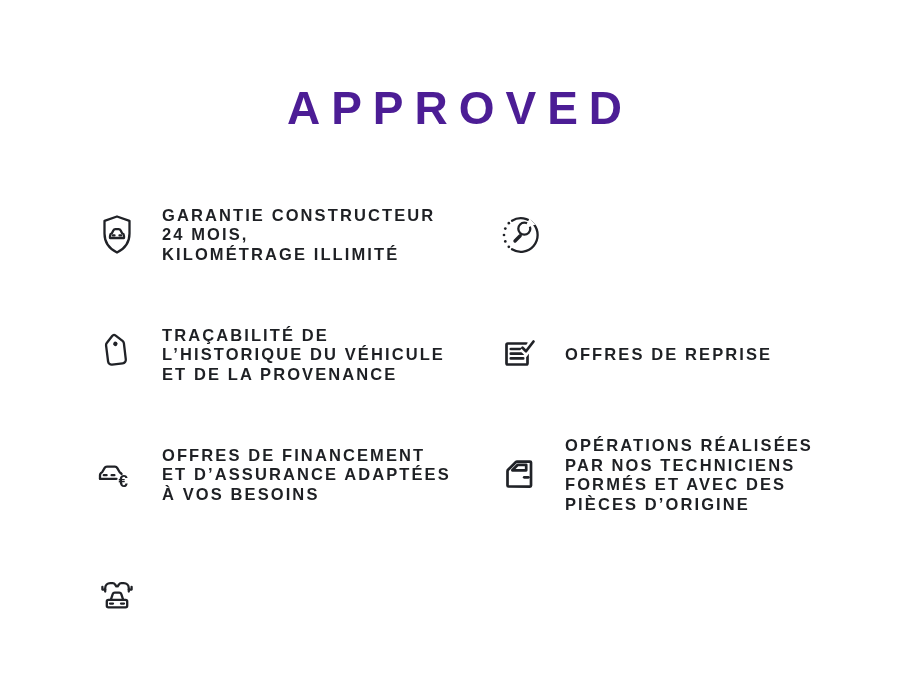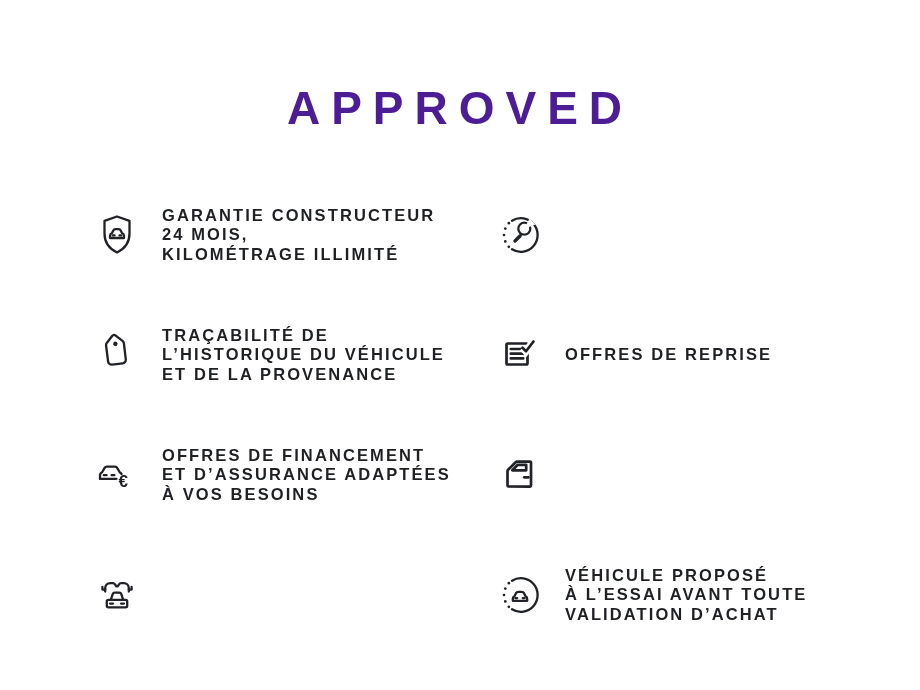--- a/index.html
+++ b/index.html
@@ -153,48 +153,35 @@
     </div>
 
     <div class="item">
       <div class="icon-box">
         <svg viewBox="0 0 48 48">
           <path class="stroke thick" d="M12.5 35.5 c-.6 0 -1-.4 -1-1 V20.2 c0-.5 .2-1 .6-1.4 l7.6-7.6 c.4-.4 .9-.6 1.4-.6 H34 c.6 0 1 .4 1 1 v23 c0 .6 -.4 1 -1 1 z"></path>
           <path class="stroke thick" d="M16.3 19.3 l5.5-5.5 h8.4 v5.5 z"></path>
           <path class="stroke thick" d="M28.2 26.3 h4.2"></path>
         </svg>
       </div>
+      <div class="txt">OPÉRATIONS RÉALISÉES
+PAR NOS TECHNICIENS
+FORMÉS ET AVEC DES
+PIÈCES D’ORIGINE</div>
     </div>
 
     <div class="item">
       <div class="icon-box">
         <svg viewBox="0 0 48 48">
           <path class="stroke" d="M12.2 20.5 v-3.3 c0-3 2.1-5 5.1-5 h2.4 c1 0 1.9 .5 2.4 1.3 l1.2 1.8"></path>
           <path class="stroke" d="M12.2 18.6 H9.4 v-2.8"></path>
           <path class="stroke" d="M35.8 20.5 v-3.3 c0-3 -2.1-5 -5.1-5 h-2.4 c-1 0 -1.9 .5 -2.4 1.3 l-1.2 1.8"></path>
           <path class="stroke" d="M35.8 18.6 h2.8 v-2.8"></path>
           <path class="stroke" d="M17.8 28.8 l1.9-5.6 c.3-.9 1.1-1.5 2-1.5 h4.6 c1 0 1.7 .6 2 1.5 l1.9 5.6"></path>
           <rect class="stroke" x="13.8" y="28.8" width="20.4" height="7.6" rx="1.6"></rect>
           <path class="stroke" d="M17 32.6 h3 M28 32.6 h3"></path>
         </svg>
       </div>
     </div>
 
-    <div class="item">
-      <div class="icon-box">
-        <svg viewBox="0 0 48 48">
-          <path class="stroke" d="M16 9.7 A16.8 16.8 0 1 1 16 38.3"></path>
-          <circle class="filldot" cx="12.8" cy="12.2" r="1.35"></circle>
-          <circle class="filldot" cx="9.3" cy="17.6" r="1.35"></circle>
-          <circle class="filldot" cx="8" cy="24" r="1.35"></circle>
-          <circle class="filldot" cx="9.3" cy="30.4" r="1.35"></circle>
-          <circle class="filldot" cx="12.8" cy="35.8" r="1.35"></circle>
-          <path class="stroke" d="M16.8 29.8 v-1.9 c0-1.4 .7-2.4 1.8-2.8 l1.5-3 c.4-.8 1.2-1.3 2.1-1.3 h3.6 c.9 0 1.7 .5 2.1 1.3 l1.5 3 c1.1 .4 1.8 1.4 1.8 2.8 v1.9 z"></path>
-          <path class="stroke" d="M19.4 27.2 h1.8 M26.8 27.2 h1.8"></path>
-        </svg>
-      </div>
-      <div class="txt">VÉHICULE PROPOSÉ
-À L’ESSAI AVANT TOUTE
-VALIDATION D’ACHAT</div>
-    </div>
 
   </div>
 </div>
 
 </body></html>

